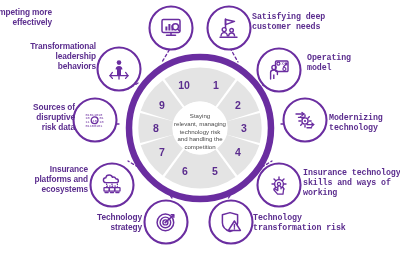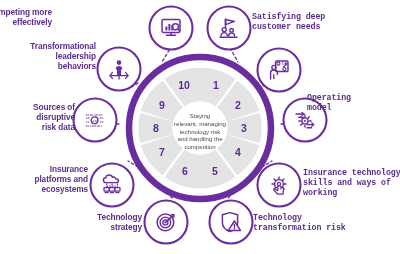--- a/index.html
+++ b/index.html
@@ -251,23 +251,25 @@
 technology risk
 and handling the
 competition</div>
 
   <div class="lbl r" style="right:348px;top:8px;width:120px;">Competing more
 effectively</div>
 
   <div class="lbl l" style="left:252px;top:12px;width:120px;">Satisfying deep
 customer needs</div>
 
-  <div class="lbl l" style="left:307px;top:53px;width:88px;margin-top:40px;">Operating
+  <div class="lbl l" style="left:307px;top:53px;width:88px;">Operating
 model</div>
 
+  <div class="lbl l" style="left:329px;top:113px;width:72px;">Modernizing
+technology</div>
 
   <div class="lbl l" style="left:303px;top:168px;width:100px;">Insurance technology
 skills and ways of
 working</div>
 
   <div class="lbl l" style="left:253px;top:213px;width:120px;">Technology
 transformation risk</div>
 
   <div class="lbl r" style="right:258px;top:213px;width:110px;">Technology
 strategy</div>

